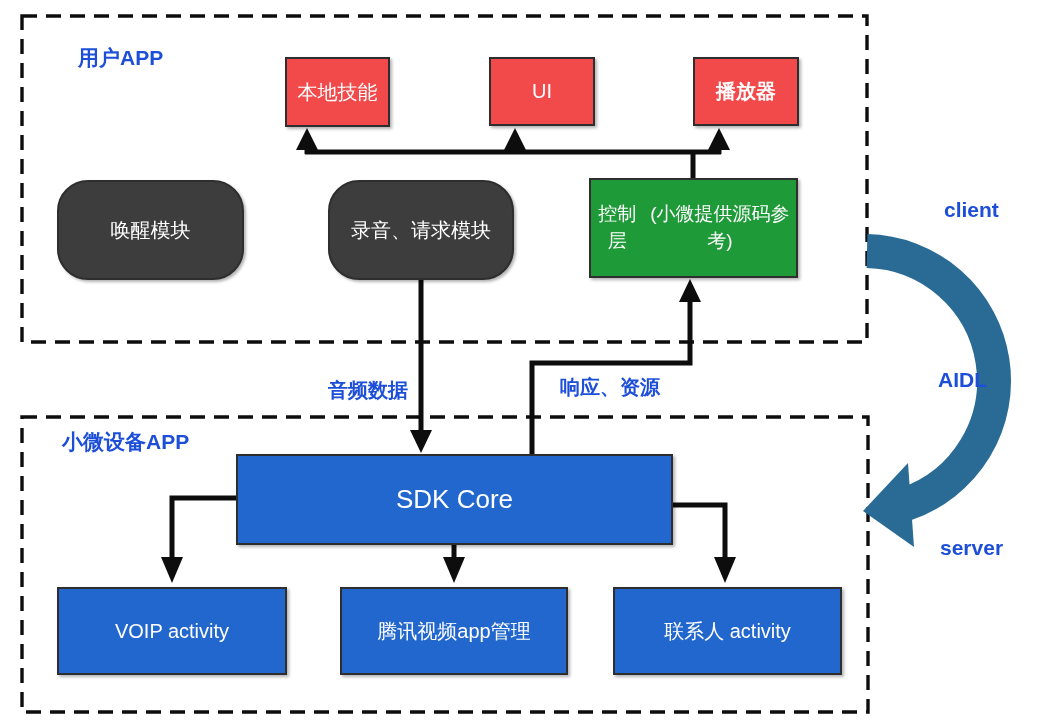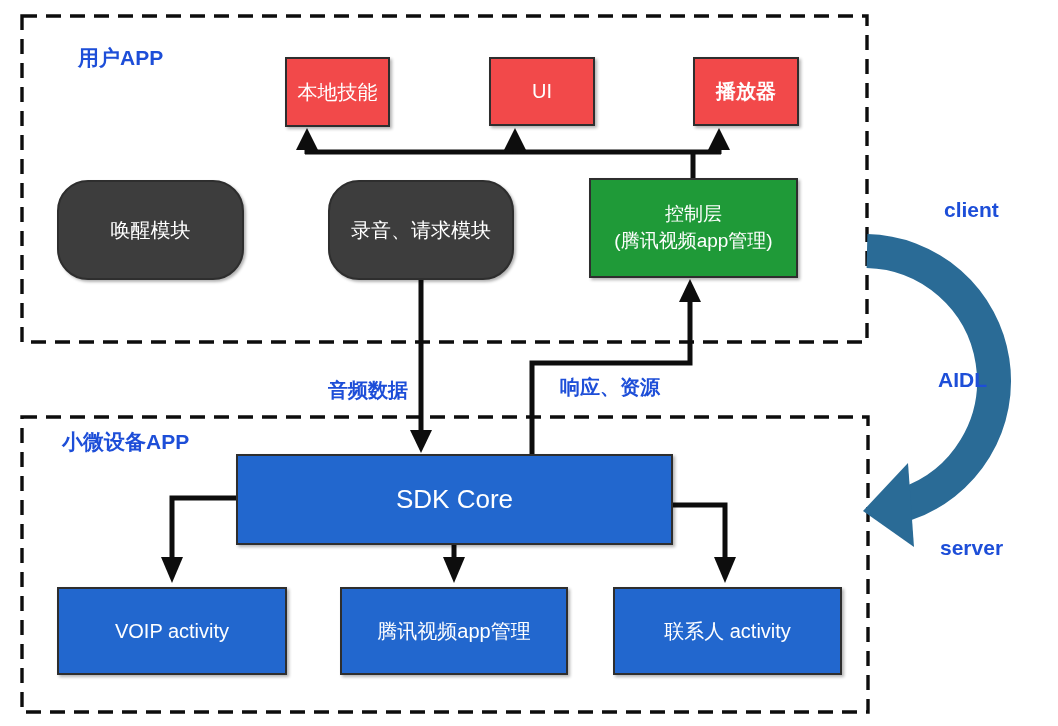--- a/index.html
+++ b/index.html
@@ -21,21 +21,21 @@
   .ah{fill:var(--line);stroke:none;}
   .flow{stroke:var(--flow-arrow);stroke-width:34;fill:none;}
   .flowhead{fill:var(--flow-arrow);stroke:none;}
   .box{
     position:absolute;display:flex;align-items:center;justify-content:center;
     box-sizing:border-box;border:2.5px solid #2e2e2e;color:#ffffff;
     font-size:20px;text-align:center;box-shadow:2px 2px 3px rgba(0,0,0,0.30);
   }
   .red{background:var(--red-box);margin-left:27px;}
   .dark{background:var(--dark-box);border-radius:31px;}
-  .green{background:var(--green-box);flex-direction:column;font-size:19px;line-height:1.4;}
+  .green{background:var(--green-box);flex-direction:row;font-size:19px;line-height:1.4;}
   .blue{background:var(--blue-box);}
   .lbl{position:absolute;color:#1d4ed8;font-size:20px;white-space:nowrap;font-weight:bold;}
   .biglbl{font-size:21px;}
 </style>
 </head>
 <body>
 
 <div class="stage">
 
   <svg class="wires" viewBox="0 0 1058 726">
@@ -74,21 +74,21 @@
   <div class="lbl biglbl" style="left:78px;top:44px;">用户APP</div>
   <div class="lbl biglbl" style="left:62px;top:428px;">小微设备APP</div>
 
   <div class="box red" style="left:258px;top:57px;width:105px;height:70px;">本地技能</div>
   <div class="box red" style="left:462px;top:57px;width:106px;height:69px;">UI</div>
   <div class="box red" style="left:666px;top:57px;width:106px;height:69px;font-weight:bold;">播放器</div>
   <div class="box dark" style="left:57px;top:180px;width:187px;height:100px;">唤醒模块</div>
   <div class="box dark" style="left:328px;top:180px;width:186px;height:100px;">录音、请求模块</div>
   <div class="box green" style="left:589px;top:178px;width:209px;height:100px;">
     <span>控制层</span>
-    <span>(腾讯视频app管理)</span>
+    <span>(小微提供源码参考)</span>
   </div>
 
   <div class="box blue" style="left:236px;top:454px;width:437px;height:91px;font-size:26px;">SDK Core</div>
   <div class="box blue" style="left:57px;top:587px;width:230px;height:88px;">VOIP activity</div>
   <div class="box blue" style="left:340px;top:587px;width:228px;height:88px;">腾讯视频app管理</div>
   <div class="box blue" style="left:613px;top:587px;width:229px;height:88px;">联系人 activity</div>
 
   <div class="lbl" style="left:328px;top:377px;">音频数据</div>
   <div class="lbl" style="left:560px;top:374px;">响应、资源</div>
 

